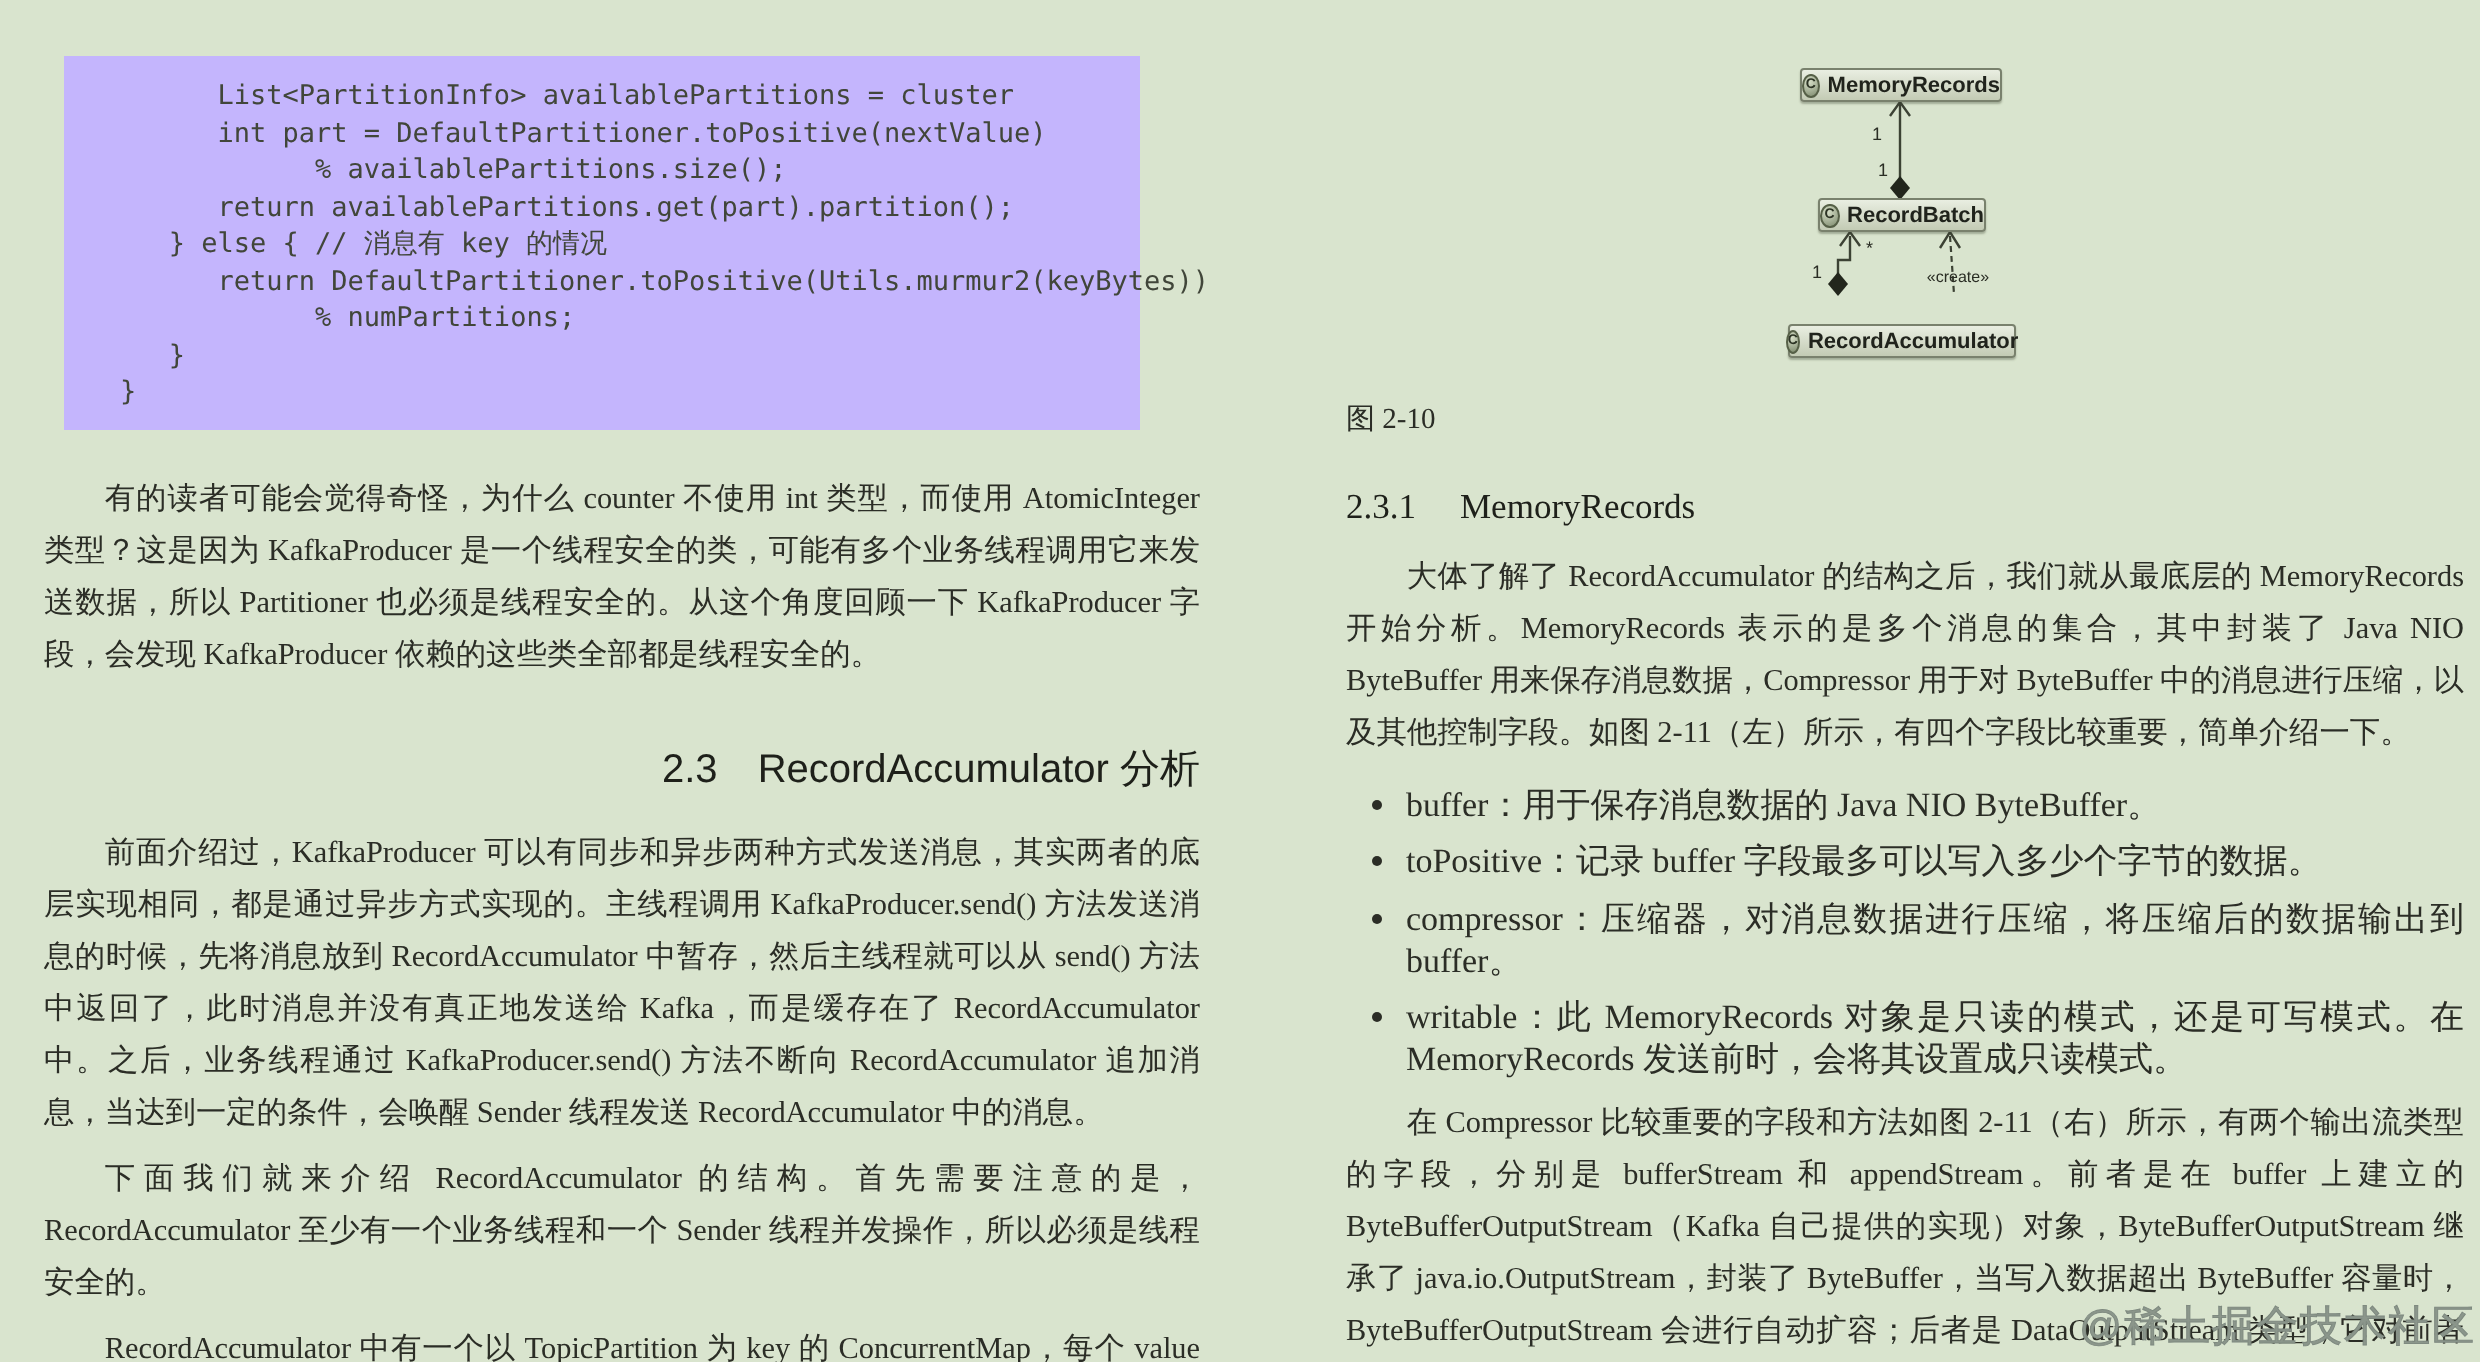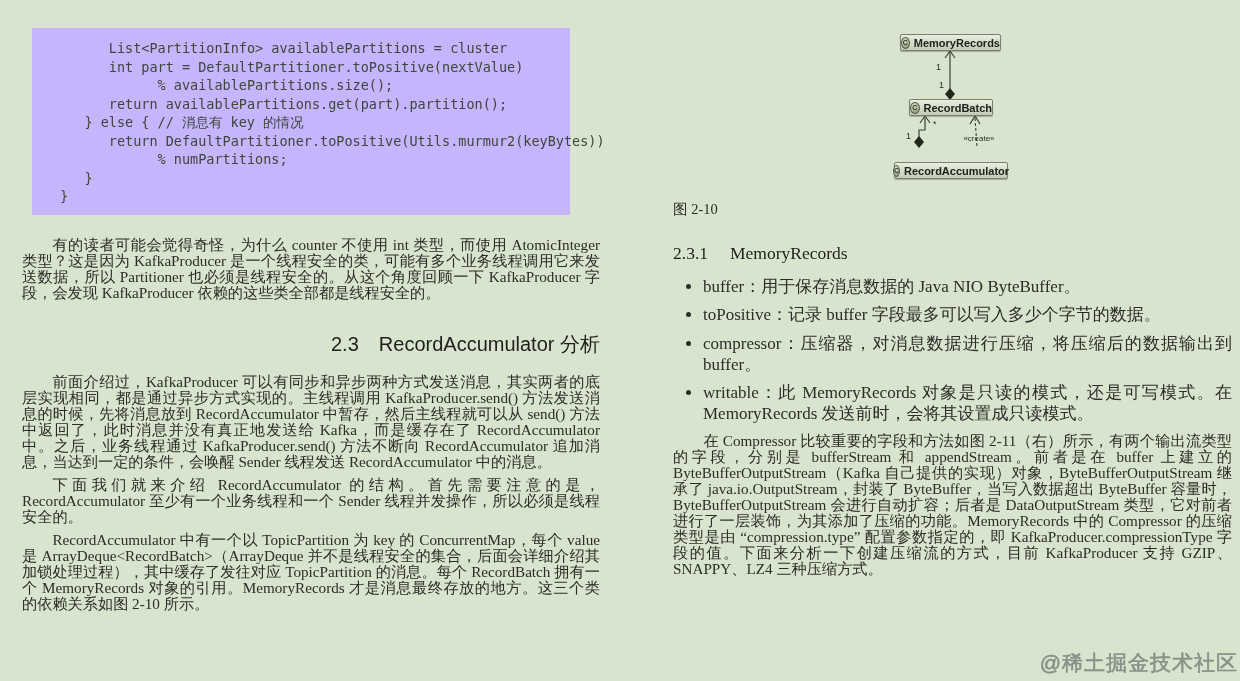--- a/index.html
+++ b/index.html
@@ -19,21 +19,21 @@
     margin:28px 0 0 10px;
     width:538px;height:187px;
     background:#c4b5fd;
     padding:11px 6px 6px 28px;
     font-family:"DejaVu Sans Mono","Liberation Mono",monospace;
     font-size:13.5px;line-height:18.5px;
     color:#41463a;
   }
   .code-line{white-space:pre;}
   .para{
-    font-size:15.2px;line-height:16px;
+    font-size:15.2px;line-height:26px;
     text-align:justify;
     text-indent:2em;
     margin:7px 0;
   }
   .para.first{margin-top:22px;}
   .sec-heading{
     font-family:"Liberation Sans","DejaVu Sans",sans-serif;
     font-size:20px;font-weight:500;
     color:#1e201a;
     margin:30px 0 16px 0;
@@ -161,20 +161,21 @@
       <div class="uml-box" style="left:221px;top:119px;width:114px;margin-top:15px;">
         <span class="cls-icon">C</span>
         <span>RecordAccumulator</span>
       </div>
     </div>
 
     <p class="fig-caption">图 2-10</p>
 
     <h3 class="subsec-heading"><span class="sec-num">2.3.1</span><span>MemoryRecords</span></h3>
 
+    <p class="para">大体了解了 RecordAccumulator 的结构之后，我们就从最底层的 MemoryRecords 开始分析。MemoryRecords 表示的是多个消息的集合，其中封装了 Java NIO ByteBuffer 用来保存消息数据，Compressor 用于对 ByteBuffer 中的消息进行压缩，以及其他控制字段。如图 2-11（左）所示，有四个字段比较重要，简单介绍一下。</p>
 
     <ul class="bullets">
       <li>buffer：用于保存消息数据的 Java NIO ByteBuffer。</li>
       <li>toPositive：记录 buffer 字段最多可以写入多少个字节的数据。</li>
       <li>compressor：压缩器，对消息数据进行压缩，将压缩后的数据输出到 buffer。</li>
       <li>writable：此 MemoryRecords 对象是只读的模式，还是可写模式。在 MemoryRecords 发送前时，会将其设置成只读模式。</li>
     </ul>
 
     <p class="para">在 Compressor 比较重要的字段和方法如图 2-11（右）所示，有两个输出流类型的字段，分别是 bufferStream 和 appendStream。前者是在 buffer 上建立的 ByteBufferOutputStream（Kafka 自己提供的实现）对象，ByteBufferOutputStream 继承了 java.io.OutputStream，封装了 ByteBuffer，当写入数据超出 ByteBuffer 容量时，ByteBufferOutputStream 会进行自动扩容；后者是 DataOutputStream 类型，它对前者进行了一层装饰，为其添加了压缩的功能。MemoryRecords 中的 Compressor 的压缩类型是由 “compression.type” 配置参数指定的，即 KafkaProducer.compressionType 字段的值。下面来分析一下创建压缩流的方式，目前 KafkaProducer 支持 GZIP、SNAPPY、LZ4 三种压缩方式。</p>
   </div>

